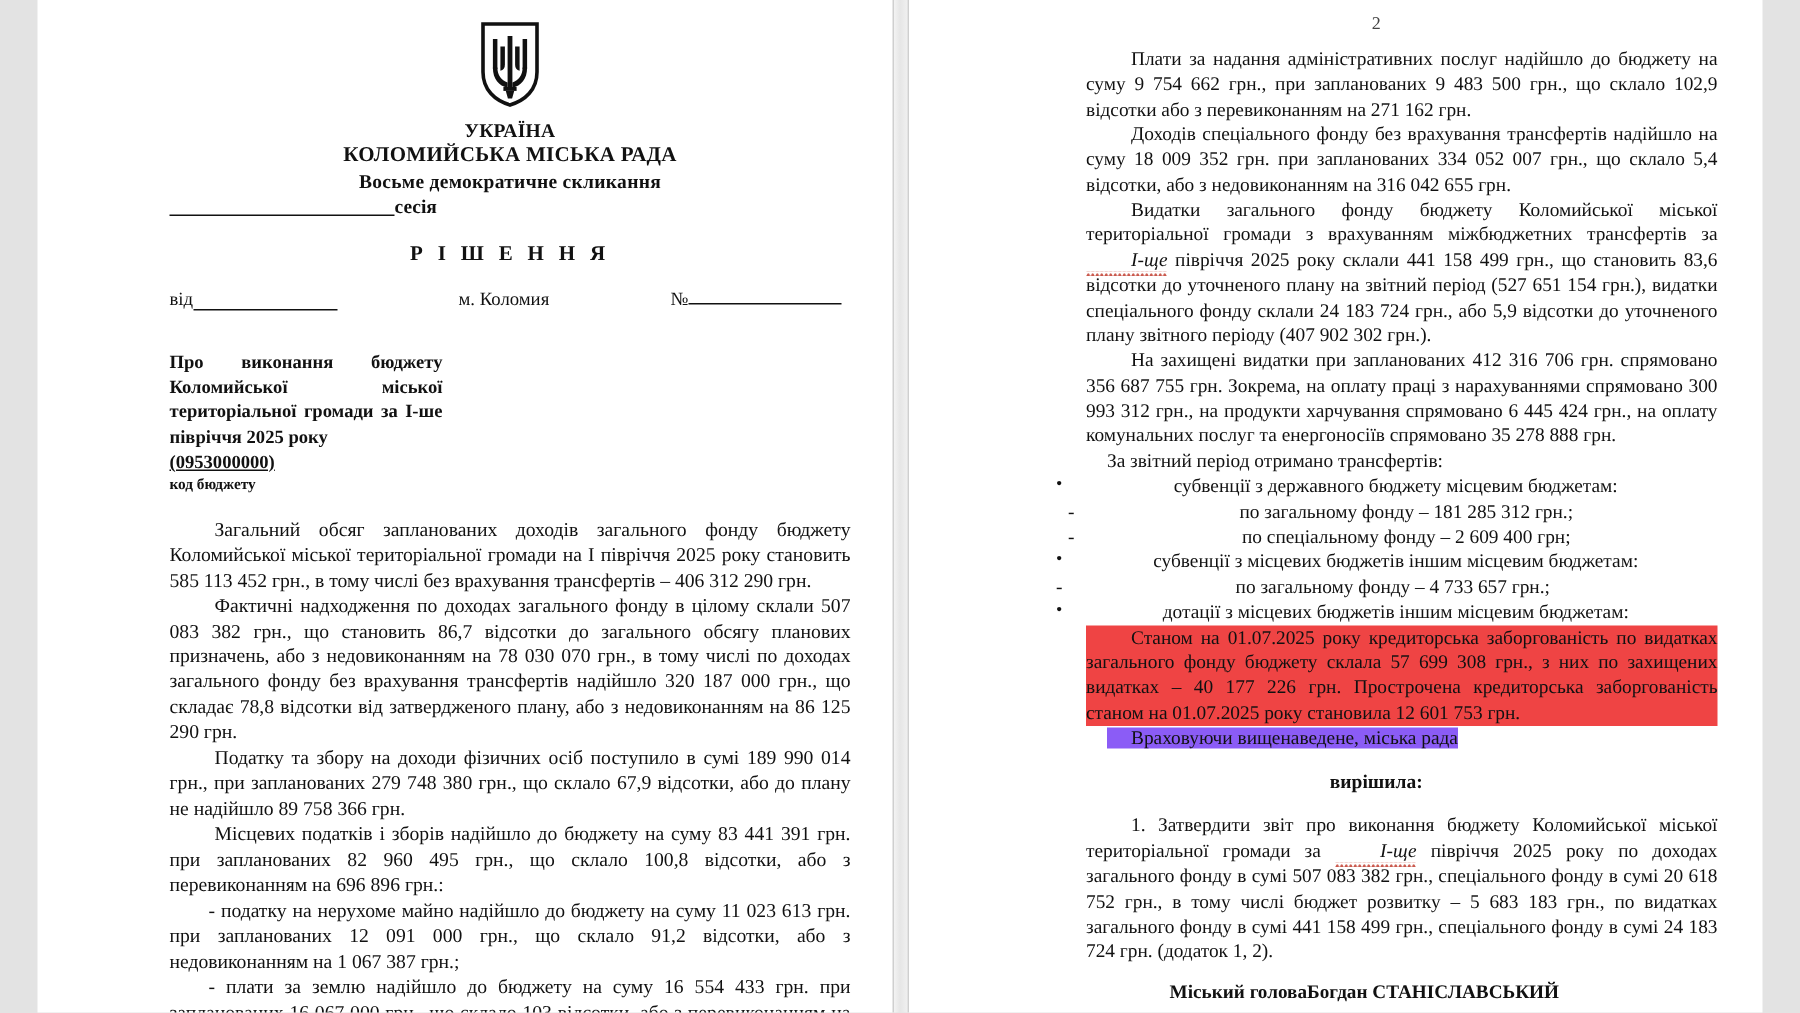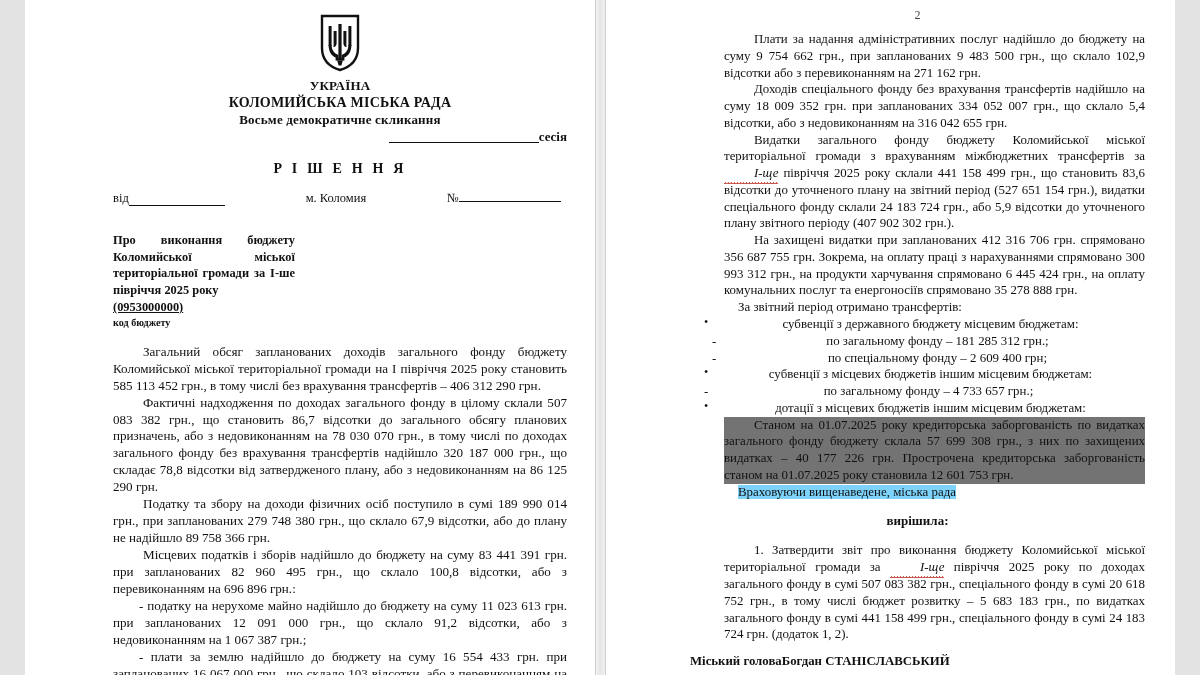--- a/index.html
+++ b/index.html
@@ -60,21 +60,21 @@
     font-weight: bold;
     font-size: 13.5px;
     letter-spacing: .2px;
     line-height: 1.26;
   }
   .org-line.country { font-size: 13px; }
   .org-line.council { font-size: 14px; }
   .org-line.convocation { font-size: 13px; }
 
   .session-row {
-    text-align: right;
+    text-align: left;
     font-weight: bold;
     font-size: 13px;
     margin-top: 1px;
     white-space: nowrap;
   }
   .rule-fill {
     display: inline-block;
     width: 150px;
     border-bottom: 1.4px solid #111;
     height: 11px;
@@ -202,37 +202,37 @@
     left: 22px;
   }
   li.b-dash-tight { padding-left: 22px; position: relative; }
   li.b-dash-tight::before {
     content: "-";
     position: absolute;
     left: 14px;
   }
 
   .sel { background: #d2d2d2; }
-  p.par.sel, ul.bullets li.sel { background: #737373; }
-  .sel-inline { background: #7dd3fc; }
+  p.par.sel, ul.bullets li.sel { background: #ef4444; }
+  .sel-inline { background: #8b5cf6; padding-left: 16px; }
 
   .resolve {
     text-align: center;
     font-weight: bold;
     font-size: 13px;
     margin: 13px 0 13px 0;
   }
 
   .sign-row {
     position: absolute;
     left: 84px;
     right: 46px;
     bottom: 6px;
     display: flex;
-    justify-content: flex-start;
+    justify-content: center;
     font-weight: bold;
     font-size: 12.8px;
   }
 
   .rs {
     position: relative;
     display: inline-block;
     font-style: italic;
   }
   .rs .squiggle { bottom: -2px; }

